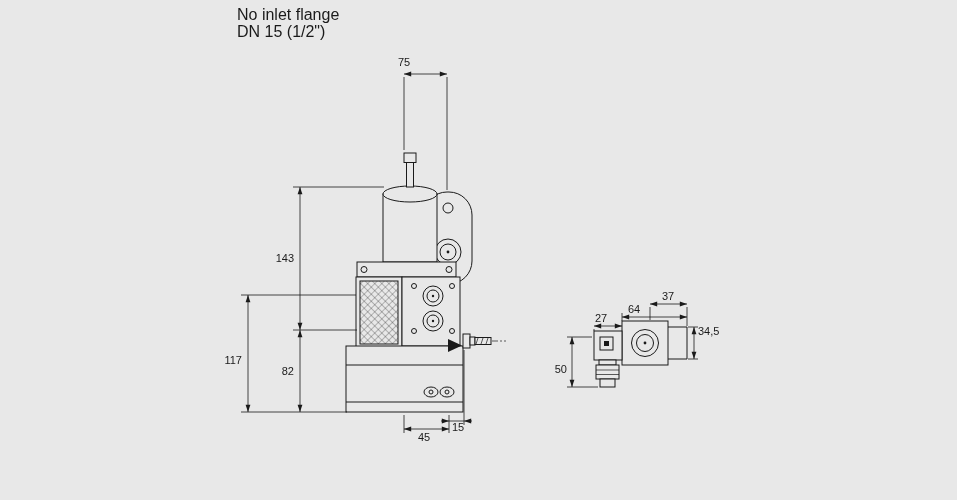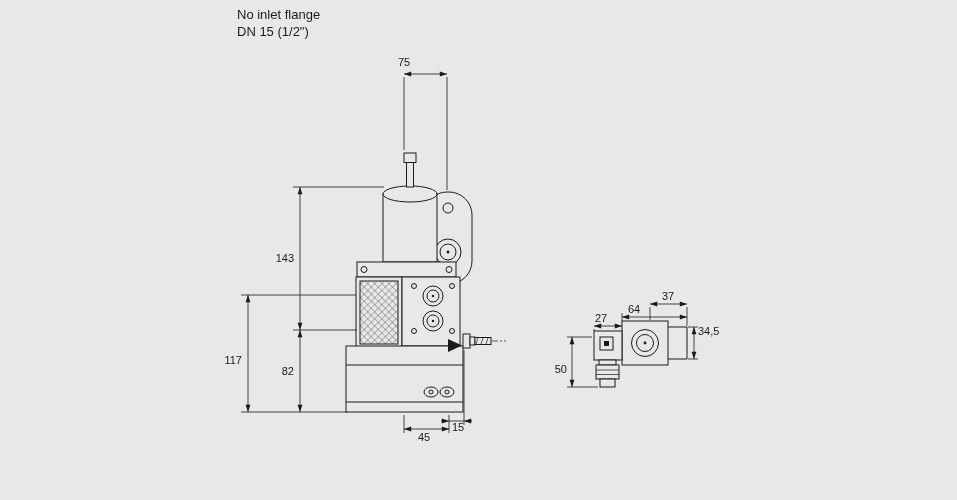--- a/index.html
+++ b/index.html
@@ -4,21 +4,21 @@
 <style>
   html,body{margin:0;padding:0}
   body{
     width:957px;height:500px;
     background:#e8e8e8;
     font-family:"Liberation Sans",sans-serif;
     position:relative;overflow:hidden;
   }
   .header{
     position:absolute;left:237px;top:6px;
-    color:#1a1a1a;font-size:13px;line-height:17px;
+    color:#1a1a1a;font-size:16px;line-height:17px;
     white-space:nowrap;
   }
   svg{position:absolute;left:0;top:0}
   .dim-text{font-size:11px;fill:#1a1a1a}
   .obj{fill:#e8e8e8;stroke:#1a1a1a;stroke-width:1}
   .obj-n{fill:none;stroke:#1a1a1a;stroke-width:1}
   .thin{fill:none;stroke:#1a1a1a;stroke-width:0.7}
   .dim{fill:none;stroke:#1a1a1a;stroke-width:0.8}
   .dark{fill:#1a1a1a;stroke:none}
 </style>

